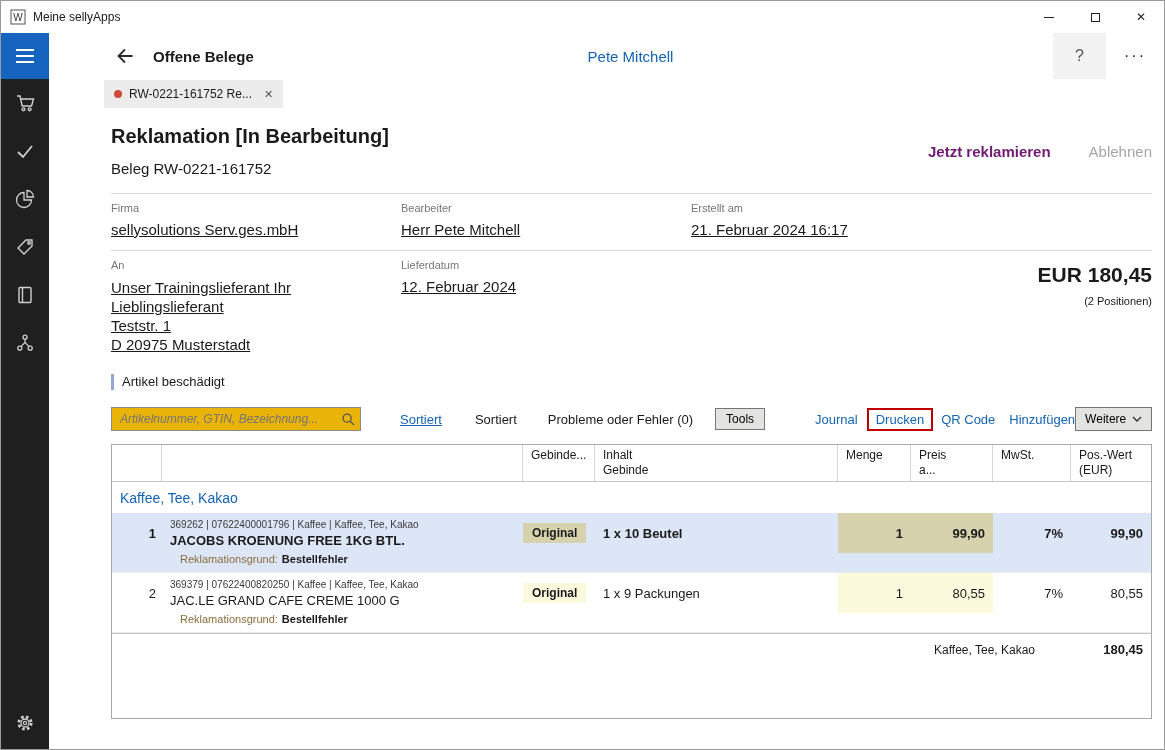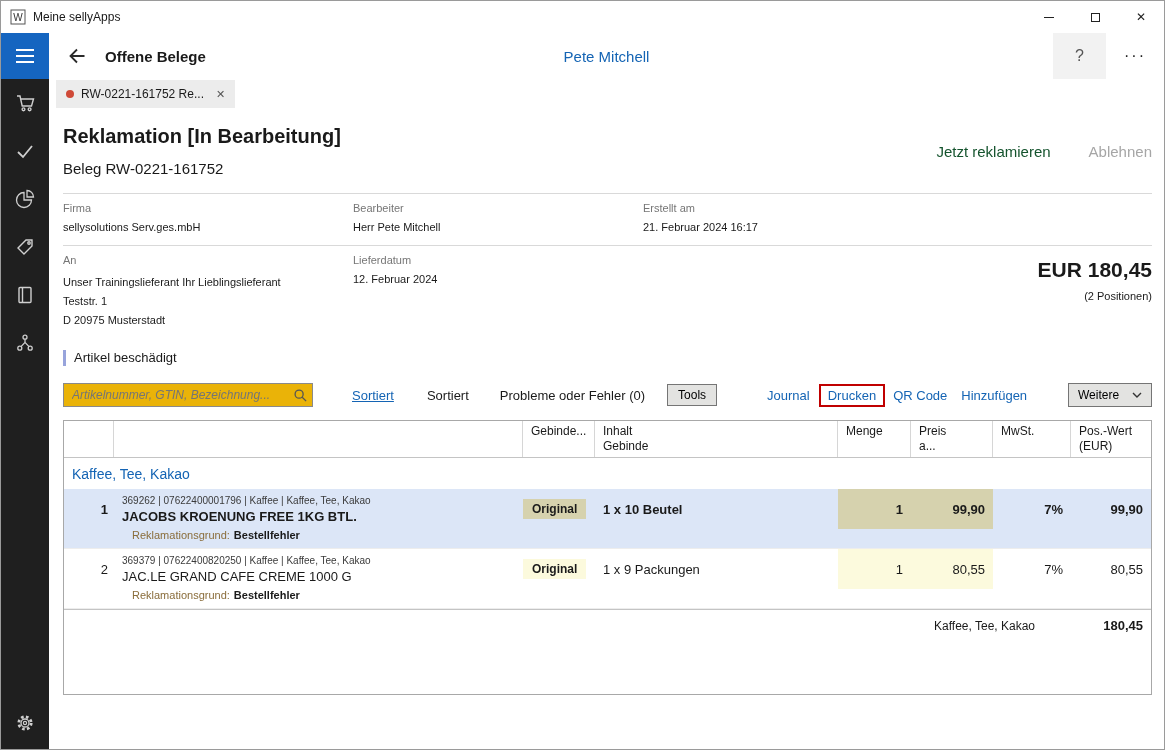--- a/index.html
+++ b/index.html
@@ -17,21 +17,21 @@
   .max-glyph { width:9px; height:9px; border:1px solid #222; display:inline-block; }
 
   
   .shell { flex:1; display:flex; min-height:0; }
   .sidebar { width:48px; background:#1f1f1f; display:flex; flex-direction:column; align-items:center; flex:0 0 auto; }
   .hamburger { width:48px; height:46px; background:#1565c0; display:flex; flex-direction:column; align-items:center; justify-content:center; gap:4px; cursor:pointer; }
   .hamburger span { width:18px; height:2px; background:#fff; }
   .side-icon { width:48px; height:48px; display:flex; align-items:center; justify-content:center; cursor:pointer; }
   .side-bottom { margin-top:auto; margin-bottom:2px; }
 
-  .content { flex:1; display:flex; flex-direction:column; background:#fff; min-width:0; }
+  .content { flex:1; display:flex; flex-direction:column; background:#fff; min-width:0;padding-left:48px; }
 
   
   .appbar { height:46px; display:flex; align-items:center; position:relative; flex:0 0 auto; }
   .back-btn { margin-left:14px; width:28px; height:28px; display:flex; align-items:center; justify-content:center; cursor:pointer; }
   .appbar-title { font-weight:bold; font-size:15px; margin-left:14px; }
   .user { position:absolute; left:50%; transform:translateX(-50%); color:#1464b4; font-size:15px; cursor:pointer; }
   .help-btn { margin-left:auto; width:53px; height:46px; background:#f2f2f2; display:flex; align-items:center; justify-content:center; font-size:16px; color:#555; cursor:pointer; }
   .more-btn { width:58px; height:46px; display:flex; align-items:center; justify-content:center; font-size:16px; letter-spacing:2px; color:#222; cursor:pointer; }
 
   
@@ -40,28 +40,28 @@
   .tab-dot { width:8px; height:8px; border-radius:50%; background:#cf4937; }
   .tab-close { color:#555; font-size:11px; margin-left:5px; cursor:pointer; }
 
   
   .main { flex:1; padding:0 12px 0 14px; min-height:0; }
 
   .doc-head { margin-top:14px; display:flex; align-items:center; margin-bottom:14px; }
   .doc-title { font-size:20px; font-weight:bold; line-height:26px; }
   .doc-sub { font-size:15px; margin-top:10px; line-height:20px; }
   .doc-actions { margin-left:auto; display:flex; gap:38px; align-items:center; font-size:15px; }
-  .link-blue { color:#14532d; cursor:pointer; }
+  .link-blue { color:#701a75; cursor:pointer;font-weight:bold; }
   .action-disabled { color:#a6a6a6; }
 
   .fieldrow { display:flex; border-top:1px solid #d9d9d9; padding:8px 0 12px; }
   .fc { padding-right:10px; }
   .fc1 { width:290px; } .fc2 { width:290px; } .fc3 { flex:1; } .fc4 { width:220px; text-align:right; padding-right:0; }
   .flabel { font-size:11px; color:#767676; margin-bottom:7px; }
-  .fvalue { font-size:11px; }
+  .fvalue { font-size:15px;text-decoration:underline; }
   .addr div { line-height:19px; }
   .total { font-size:21px; font-weight:bold; margin-top:4px; }
   .total-sub { font-size:11px; margin-top:8px; }
 
   .note { margin-top:8px; display:flex; align-items:flex-start; }
   .note-bar { width:3px; height:16px; background:#98a4dc; margin-right:8px; }
   .note-text { font-size:13px; }
 
   
   .toolbar { margin-top:16px; display:flex; align-items:center; font-size:13px; height:26px; }

